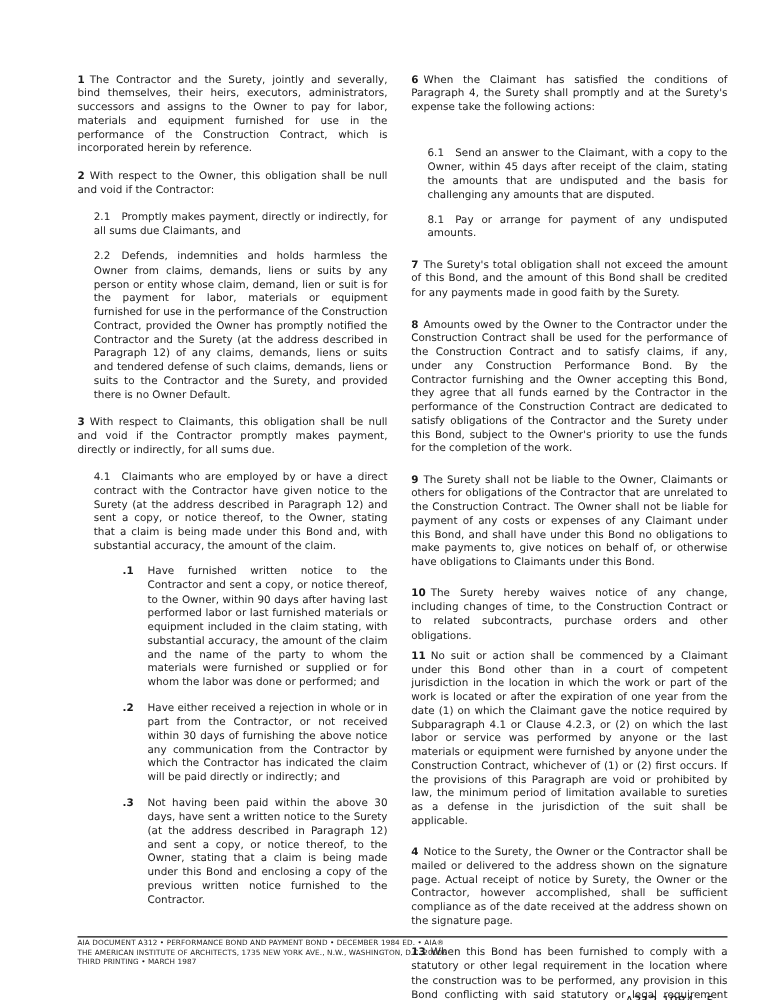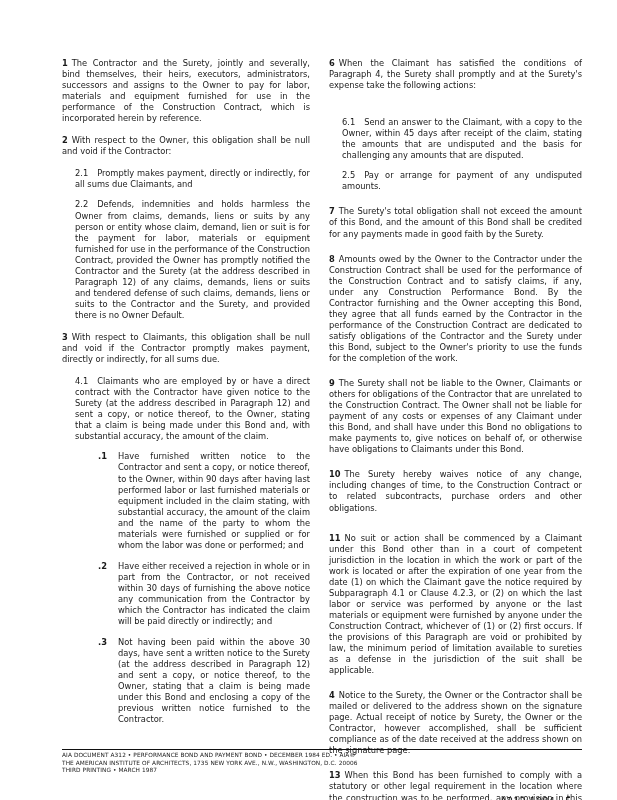--- a/index.html
+++ b/index.html
@@ -31,25 +31,25 @@
   <p class="sub"><span class="subnum">4.1</span><span>Claimants who are employed by or have a direct contract with the Contractor have given notice to the Surety (at the address described in Paragraph 12) and sent a copy, or notice thereof, to the Owner, stating that a claim is being made under this Bond and, with substantial accuracy, the amount of the claim.</span></p>
   <p class="subsub"><span class="num">.1</span><span>Have furnished written notice to the Contractor and sent a copy, or notice thereof, to the Owner, within 90 days after having last performed labor or last furnished materials or equipment included in the claim stating, with substantial accuracy, the amount of the claim and the name of the party to whom the materials were furnished or supplied or for whom the labor was done or performed; and</span></p>
   <p class="subsub"><span class="num">.2</span><span>Have either received a rejection in whole or in part from the Contractor, or not received within 30 days of furnishing the above notice any communication from the Contractor by which the Contractor has indicated the claim will be paid directly or indirectly; and</span></p>
   <p class="subsub" style="margin-bottom:12px"><span class="num">.3</span><span>Not having been paid within the above 30 days, have sent a written notice to the Surety (at the address described in Paragraph 12) and sent a copy, or notice thereof, to the Owner, stating that a claim is being made under this Bond and enclosing a copy of the previous written notice furnished to the Contractor.</span></p>
 
 </div>
 
 <div class="col col-right">
   <p class="para" style="margin-bottom:26px"><span class="num">6</span><span>When the Claimant has satisfied the conditions of Paragraph 4, the Surety shall promptly and at the Surety's expense take the following actions:</span></p>
   <p class="sub"><span class="subnum">6.1</span><span>Send an answer to the Claimant, with a copy to the Owner, within 45 days after receipt of the claim, stating the amounts that are undisputed and the basis for challenging any amounts that are disputed.</span></p>
-  <p class="sub" style="margin-bottom:14px"><span class="subnum">2.5</span><span>Pay or arrange for payment of any undisputed amounts.</span></p>
+  <p class="sub" style="margin-bottom:14px"><span class="subnum">8.1</span><span>Pay or arrange for payment of any undisputed amounts.</span></p>
   <p class="para" style="margin-bottom:14px"><span class="num">7</span><span>The Surety's total obligation shall not exceed the amount of this Bond, and the amount of this Bond shall be credited for any payments made in good faith by the Surety.</span></p>
   <p class="para" style="margin-bottom:14px"><span class="num">8</span><span>Amounts owed by the Owner to the Contractor under the Construction Contract shall be used for the performance of the Construction Contract and to satisfy claims, if any, under any Construction Performance Bond. By the Contractor furnishing and the Owner accepting this Bond, they agree that all funds earned by the Contractor in the performance of the Construction Contract are dedicated to satisfy obligations of the Contractor and the Surety under this Bond, subject to the Owner's priority to use the funds for the completion of the work.</span></p>
   <p class="para" style="margin-bottom:14px"><span class="num">9</span><span>The Surety shall not be liable to the Owner, Claimants or others for obligations of the Contractor that are unrelated to the Construction Contract. The Owner shall not be liable for payment of any costs or expenses of any Claimant under this Bond, and shall have under this Bond no obligations to make payments to, give notices on behalf of, or otherwise have obligations to Claimants under this Bond.</span></p>
-  <p class="para" style="margin-bottom:19px"><span class="num">10</span><span>The Surety hereby waives notice of any change, including changes of time, to the Construction Contract or to related subcontracts, purchase orders and other obligations.</span></p>
+  <p class="para" style="margin-bottom:5px"><span class="num">10</span><span>The Surety hereby waives notice of any change, including changes of time, to the Construction Contract or to related subcontracts, purchase orders and other obligations.</span></p>
   <p class="para" style="margin-bottom:14px"><span class="num">11</span><span>No suit or action shall be commenced by a Claimant under this Bond other than in a court of competent jurisdiction in the location in which the work or part of the work is located or after the expiration of one year from the date (1) on which the Claimant gave the notice required by Subparagraph 4.1 or Clause 4.2.3, or (2) on which the last labor or service was performed by anyone or the last materials or equipment were furnished by anyone under the Construction Contract, whichever of (1) or (2) first occurs. If the provisions of this Paragraph are void or prohibited by law, the minimum period of limitation available to sureties as a defense in the jurisdiction of the suit shall be applicable.</span></p>
   <p class="para" style="margin-bottom:14px"><span class="num">4</span><span>Notice to the Surety, the Owner or the Contractor shall be mailed or delivered to the address shown on the signature page. Actual receipt of notice by Surety, the Owner or the Contractor, however accomplished, shall be sufficient compliance as of the date received at the address shown on the signature page.</span></p>
   <p class="para"><span class="num">13</span><span>When this Bond has been furnished to comply with a statutory or other legal requirement in the location where the construction was to be performed, any provision in this Bond conflicting with said statutory or legal requirement shall be deemed deleted herefrom and provisions conforming to such statutory or other legal requirement shall be deemed incorporated herein. The intent is that this</span></p>
 </div>
 
 <div class="footer-rule"></div>
 <div class="footer-left">
   <div>AIA DOCUMENT A312 • PERFORMANCE BOND AND PAYMENT BOND • DECEMBER 1984 ED. • AIA®</div>
   <div>THE AMERICAN INSTITUTE OF ARCHITECTS, 1735 NEW YORK AVE., N.W., WASHINGTON, D.C. 20006</div>
   <div>THIRD PRINTING • MARCH 1987</div>

